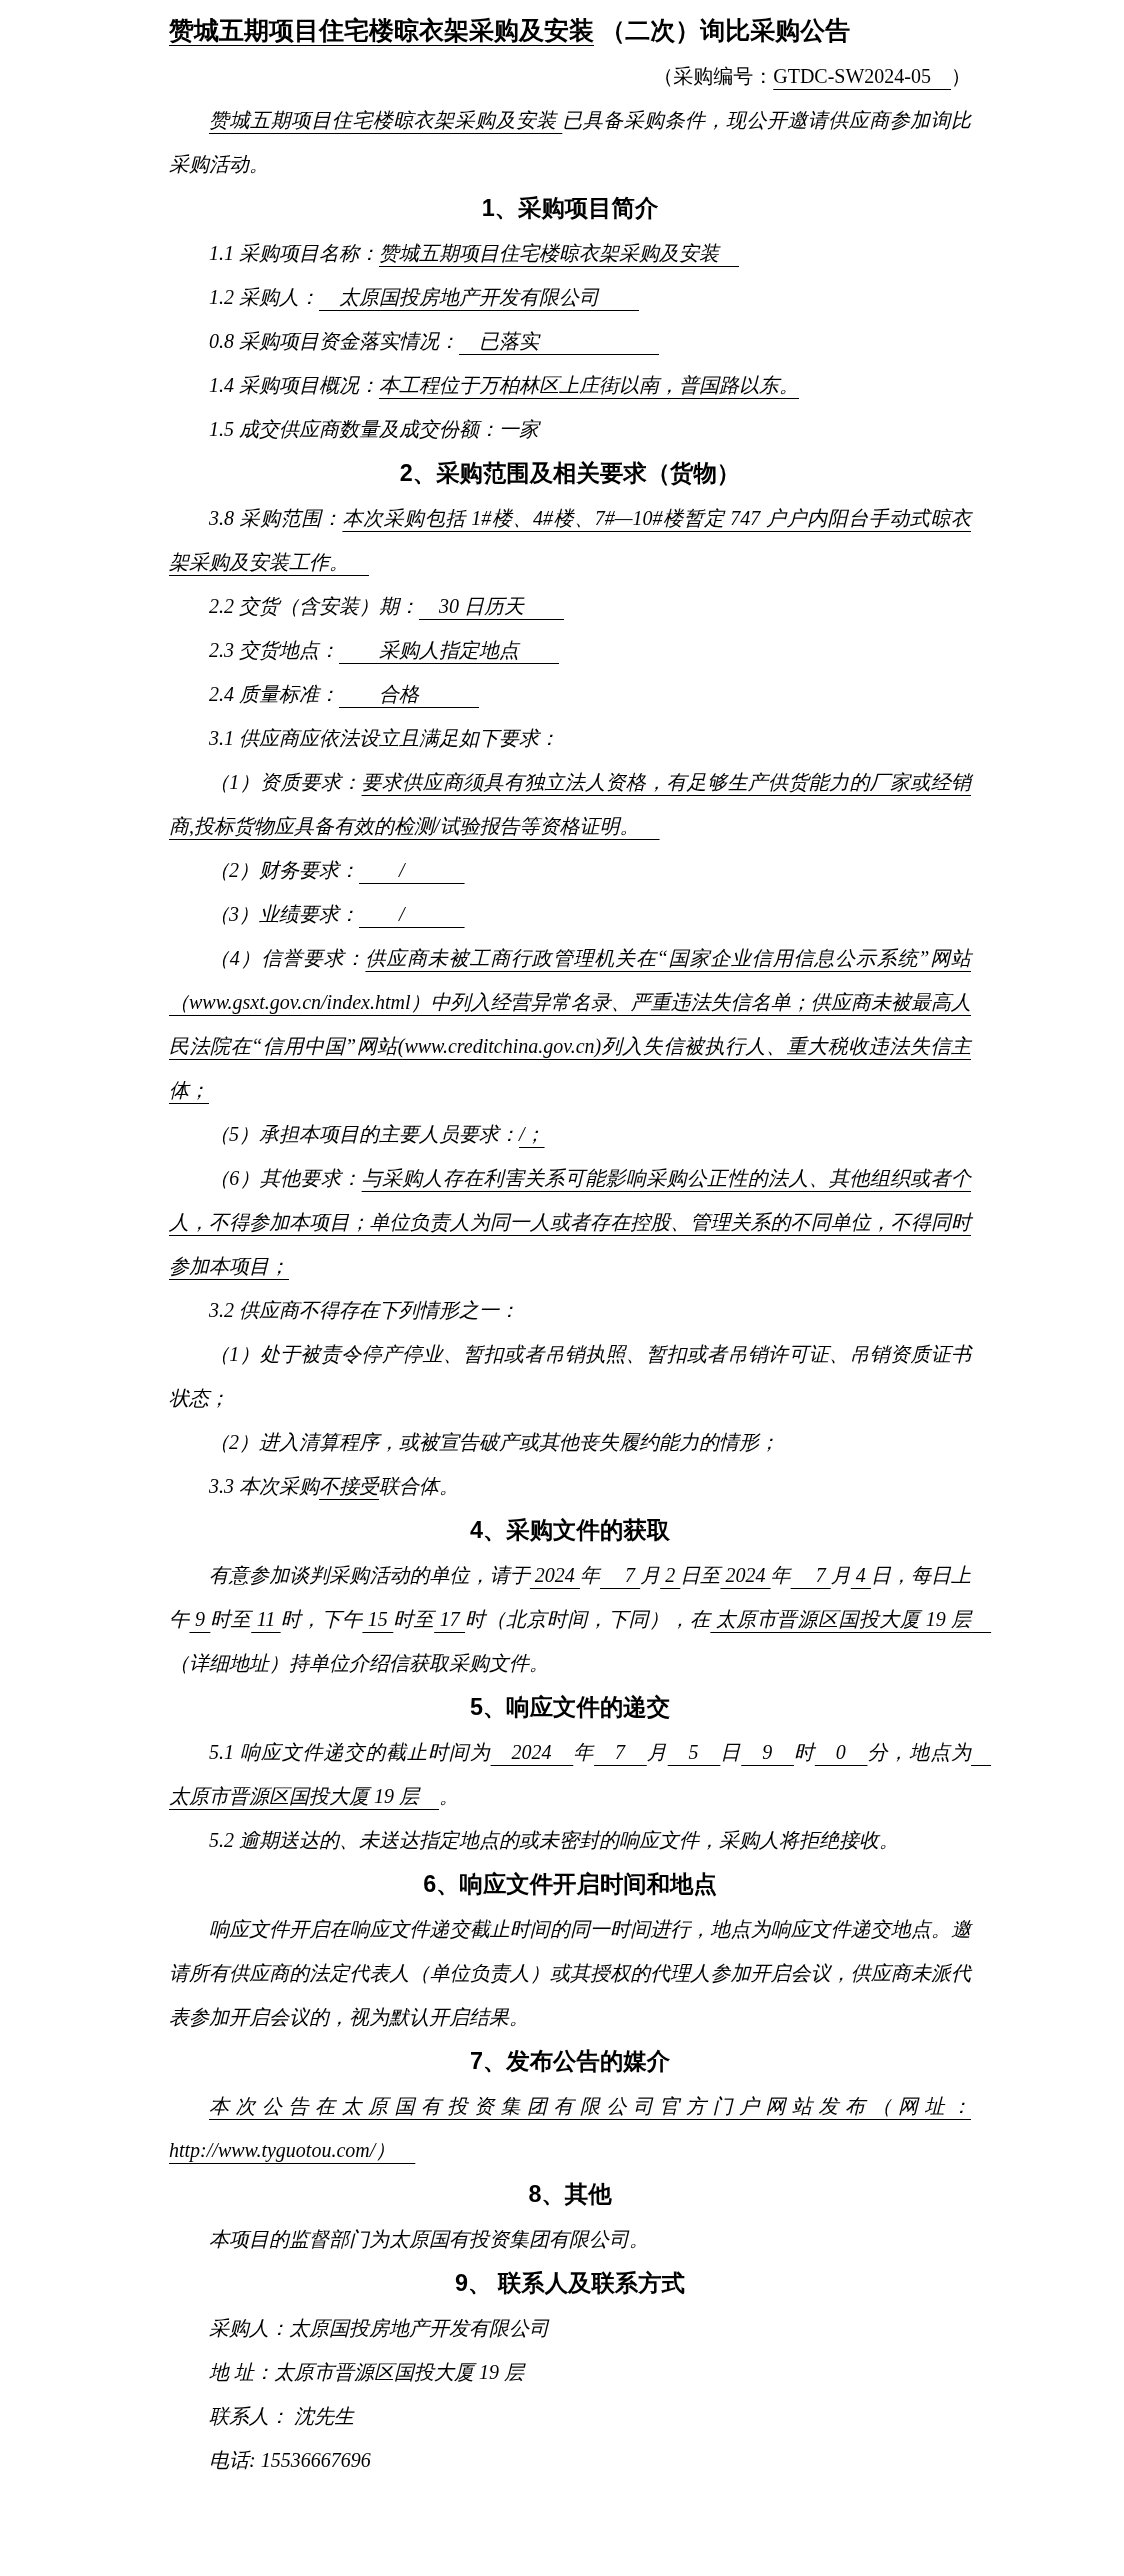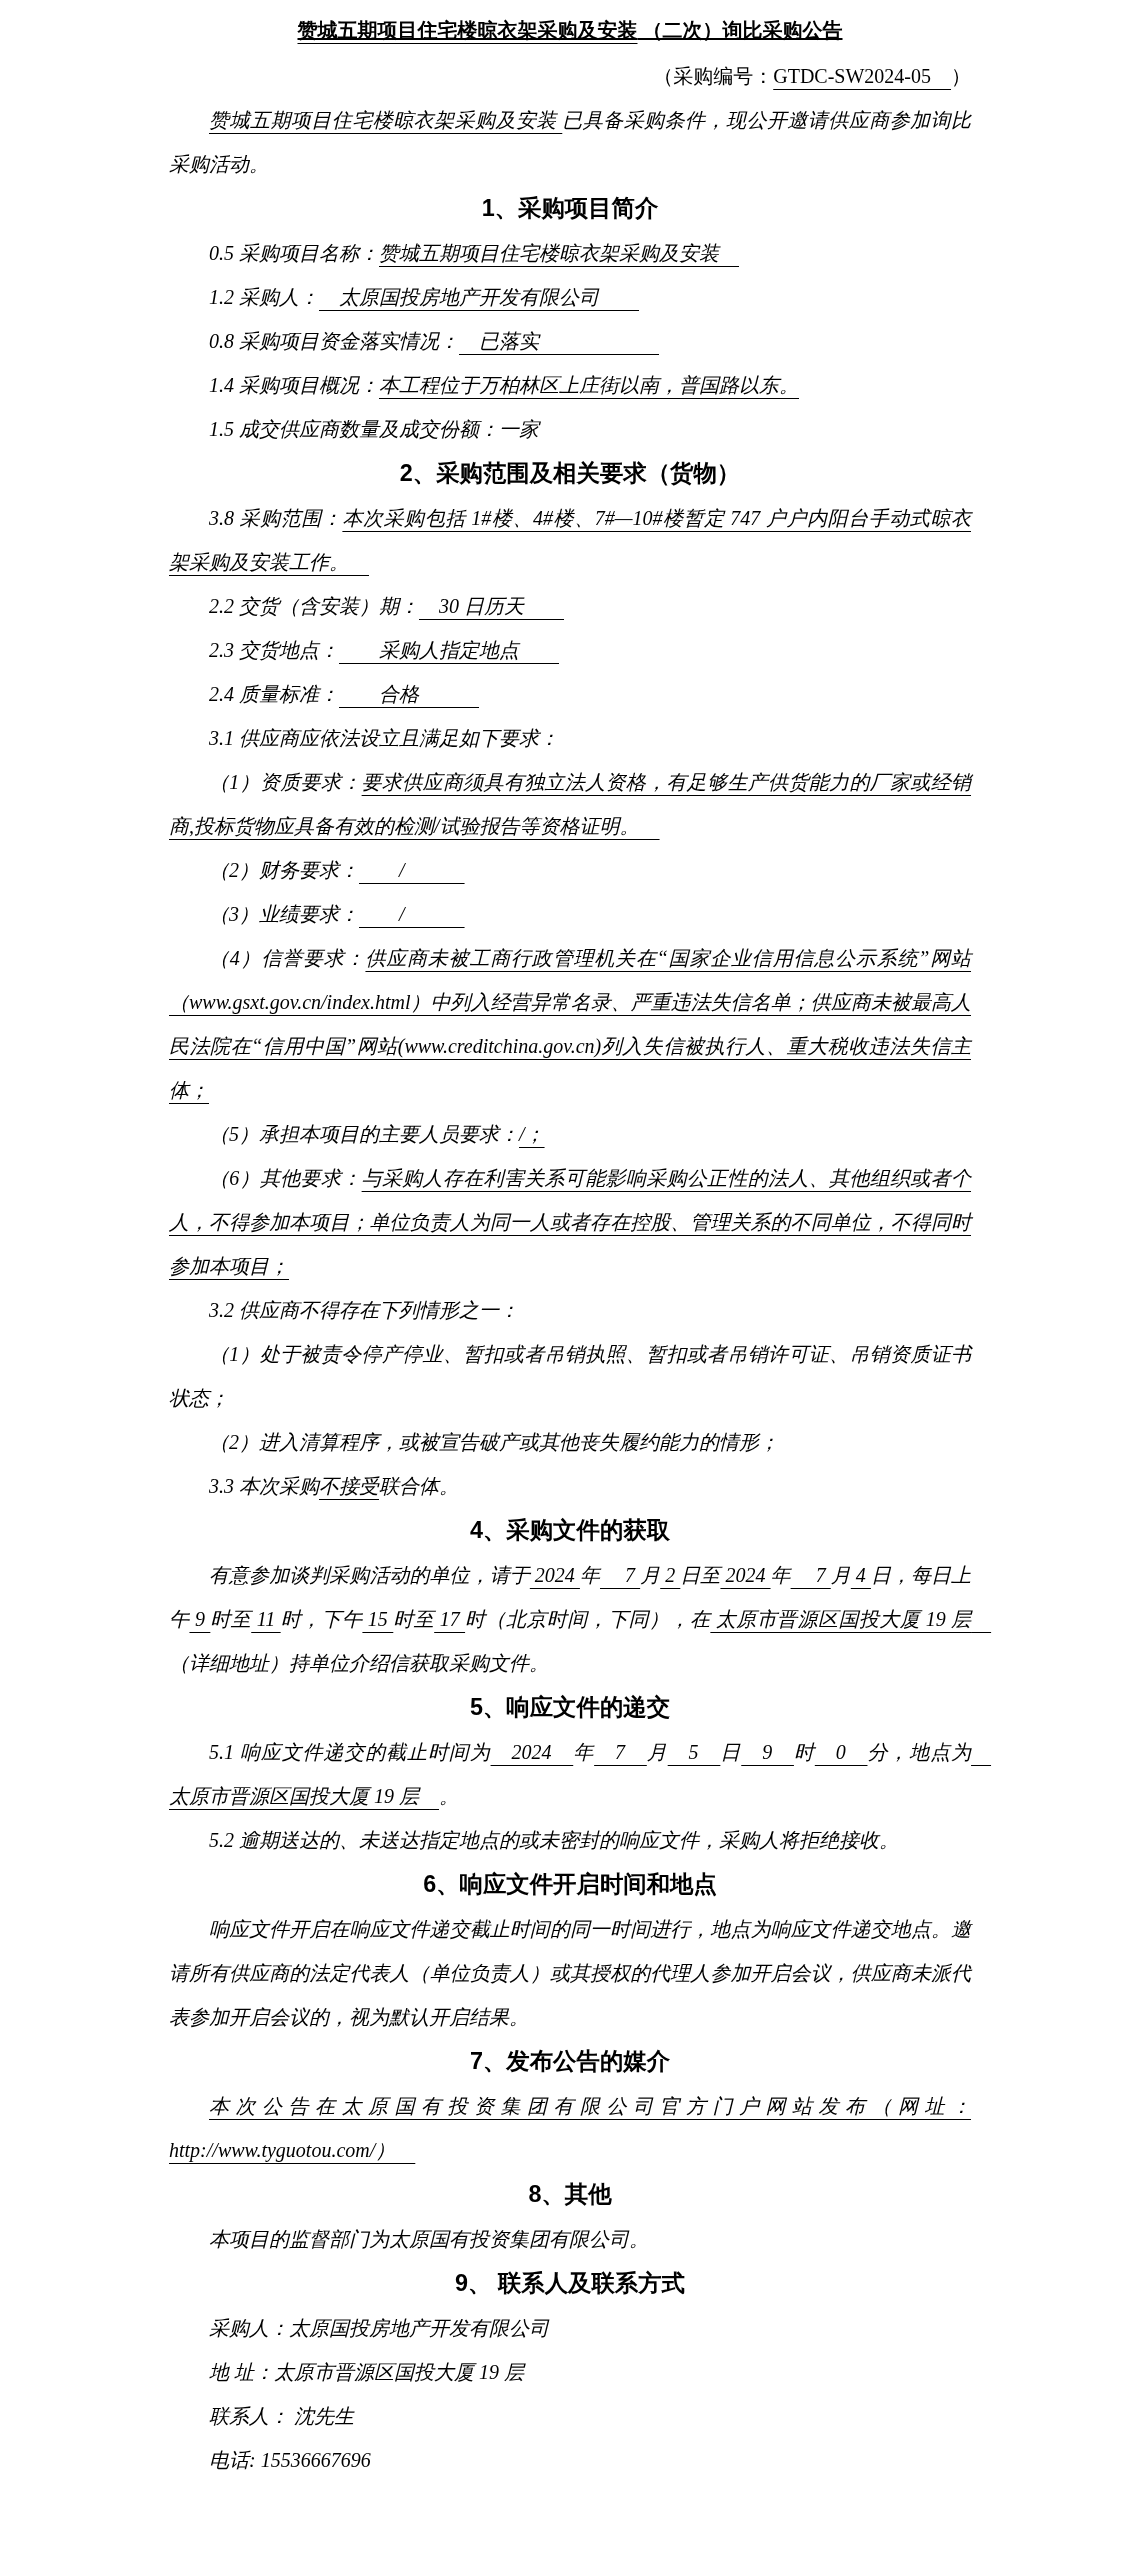--- a/index.html
+++ b/index.html
@@ -25,27 +25,25 @@
   }
   .heading {
     font-size: 23.4px;
     line-height: 45px;
     font-weight: bold;
     font-family: "Liberation Sans", "DejaVu Sans", sans-serif;
     text-indent: 0;
     text-align: center;
   }
   .title {
-    font-size: 20px;
+    font-size: 25px;
     line-height: 47px;
     font-weight: bold;
-    text-align: center;
     text-indent: 0;
     font-family: "Liberation Serif", "DejaVu Serif", serif;
-    text-decoration: underline;
   }
   .subtitle {
     font-size: 20px;
     line-height: 44px;
     text-align: right;
     text-indent: 0;
   }
   .seg { white-space: pre-wrap; }
   .u {
     text-decoration: underline;
@@ -56,21 +54,21 @@
 </style>
 </head>
 <body>
 
 <main class="page">
   <section id="doc-body">
       <h1 class="title"><span class="seg u">赞城五期项目住宅楼晾衣架采购及安装</span><span class="seg"> （二次）询比采购公告</span></h1>
       <p class="subtitle"><span class="seg">（采购编号：</span><span class="seg u">GTDC-SW2024-05　</span><span class="seg">）</span></p>
       <p class="body"><span class="seg u">赞城五期项目住宅楼晾衣架采购及安装 </span><span class="seg">已具备采购条件，现公开邀请供应商参加询比采购活动。</span></p>
       <h2 class="heading"><span class="seg">1、采购项目简介</span></h2>
-      <p class="body"><span class="seg">0.5 采购项目名称：</span><span class="seg u">赞城五期项目住宅楼晾衣架采购及安装　</span></p>
+      <p class="body"><span class="seg">1.1 采购项目名称：</span><span class="seg u">赞城五期项目住宅楼晾衣架采购及安装　</span></p>
       <p class="body"><span class="seg">1.2 采购人：</span><span class="seg u">　太原国投房地产开发有限公司　　</span></p>
       <p class="body"><span class="seg">0.8 采购项目资金落实情况：</span><span class="seg u">　已落实　　　　　　</span></p>
       <p class="body"><span class="seg">1.4 采购项目概况：</span><span class="seg u">本工程位于万柏林区上庄街以南，普国路以东。</span></p>
       <p class="body"><span class="seg">1.5 成交供应商数量及成交份额：一家</span></p>
       <h2 class="heading"><span class="seg">2、采购范围及相关要求（货物）</span></h2>
       <p class="body"><span class="seg">3.8 采购范围：</span><span class="seg u">本次采购包括 1#楼、4#楼、7#—10#楼暂定 747 户户内阳台手动式晾衣架采购及安装工作。　</span></p>
       <p class="body"><span class="seg">2.2 交货（含安装）期：</span><span class="seg u">　30 日历天　　</span></p>
       <p class="body"><span class="seg">2.3 交货地点：</span><span class="seg u">　　采购人指定地点　　</span></p>
       <p class="body"><span class="seg">2.4 质量标准：</span><span class="seg u">　　合格　　　</span></p>
       <p class="body"><span class="seg">3.1 供应商应依法设立且满足如下要求：</span></p>

